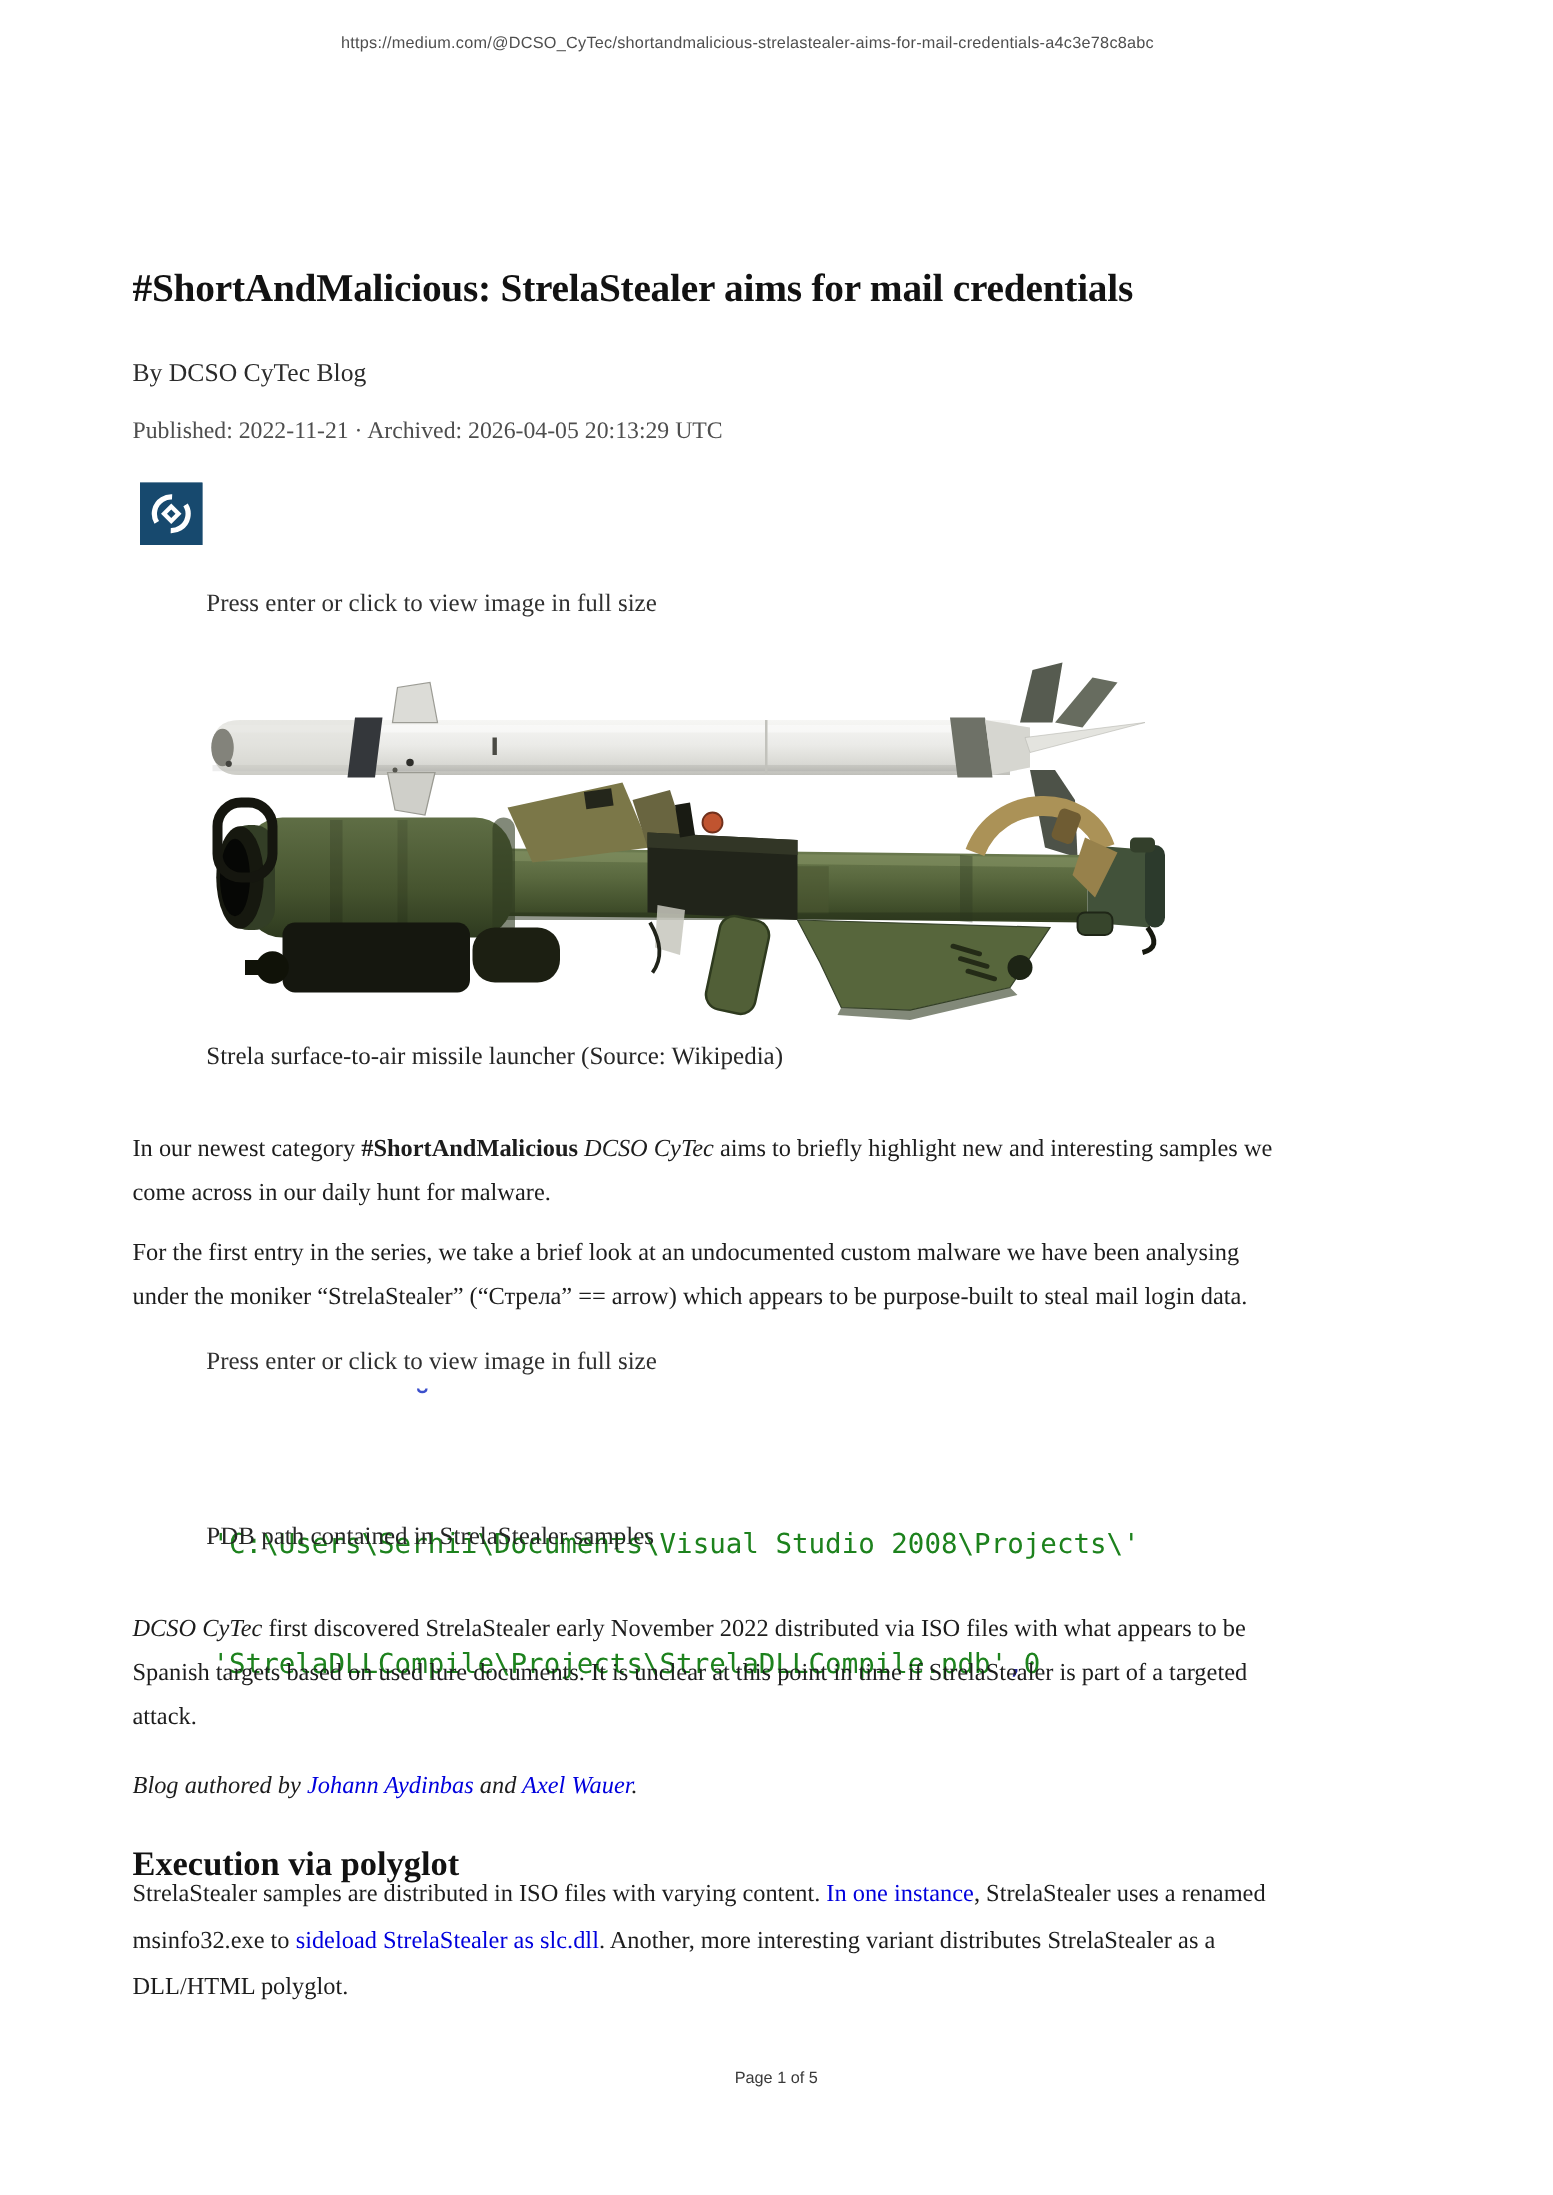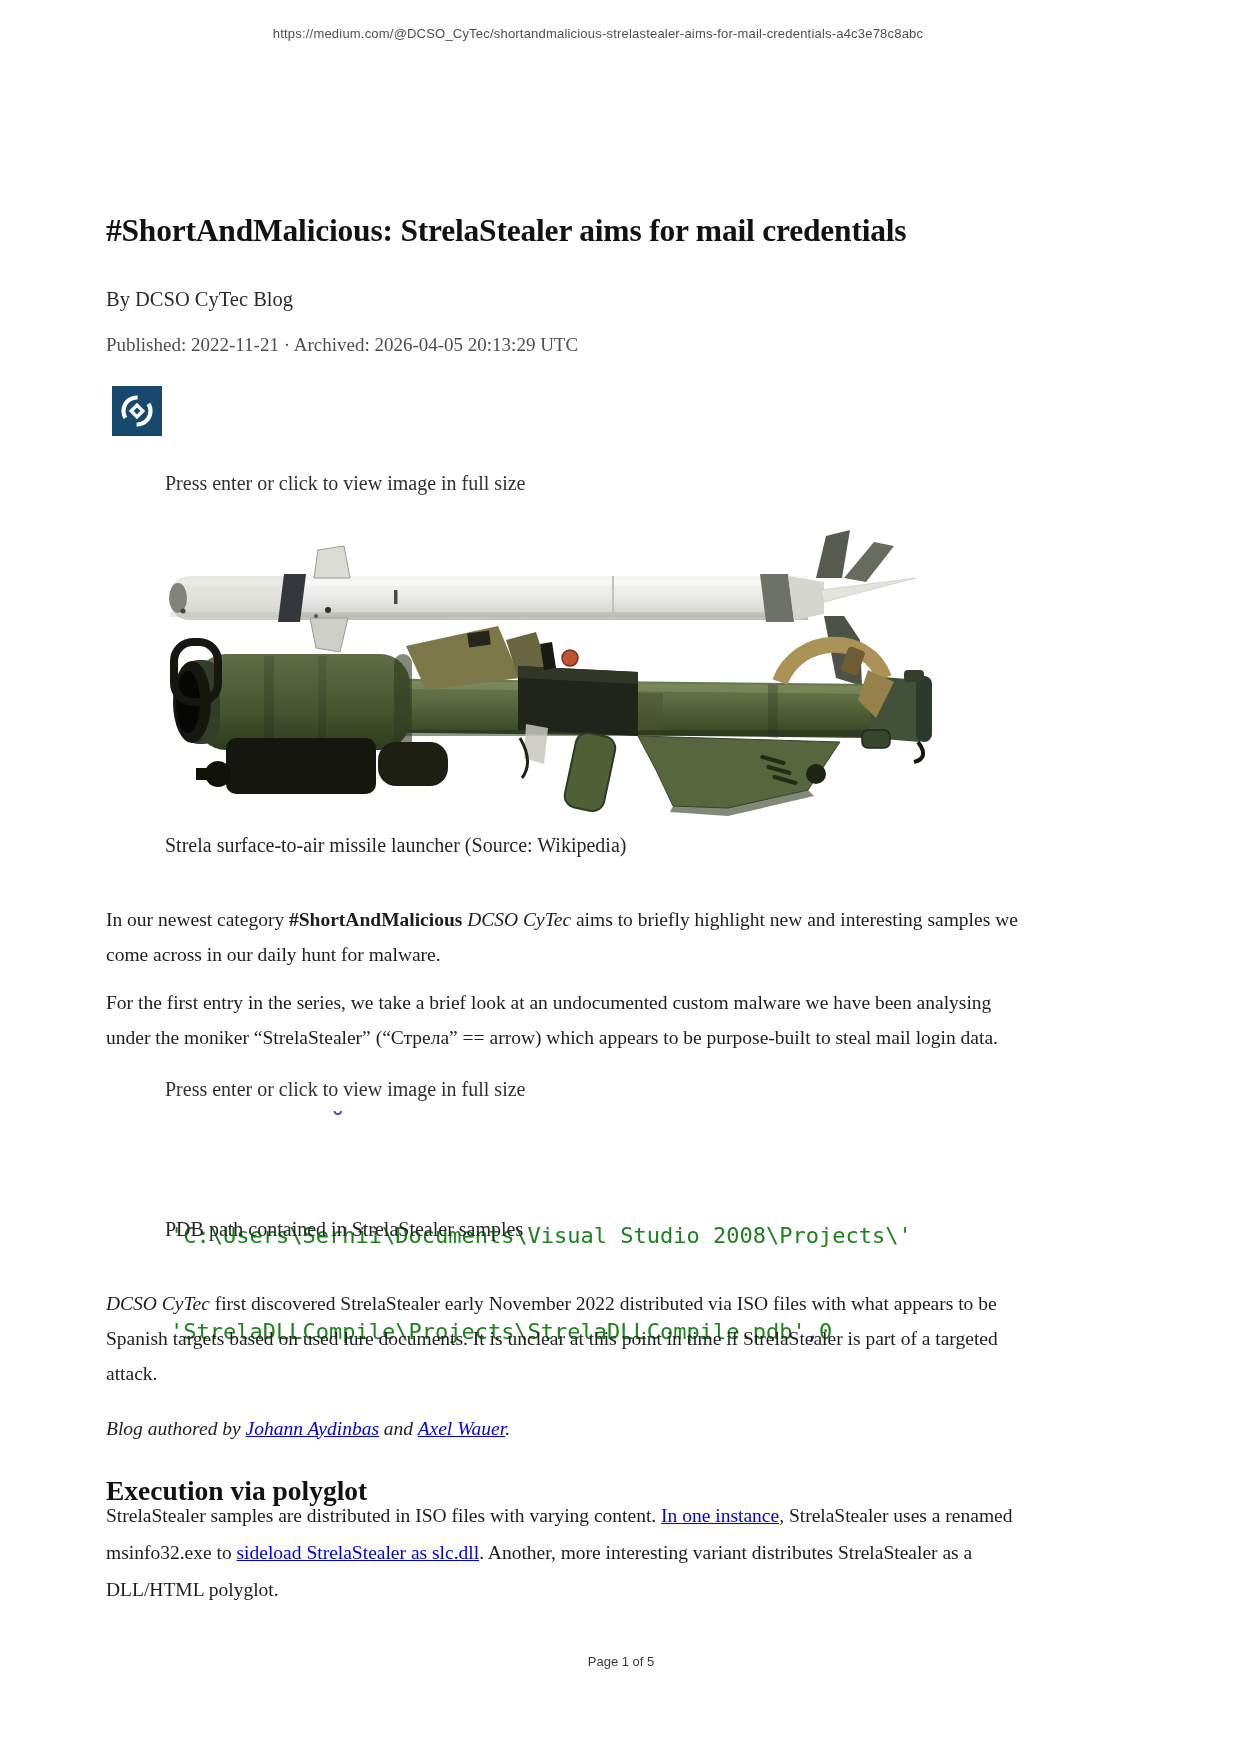--- a/index.html
+++ b/index.html
@@ -28,21 +28,21 @@
   .caption2{top:1218px;}
 
   .p{position:absolute;left:106px;width:915px;font-size:19.5px;line-height:35px;color:#1d1d1d;}
   .p1{top:882px;}
   .p2{top:973px;margin-top:12px;}
   .p3{top:1266px;line-height:35px;}
   .p4{top:1477px;line-height:37px;}
 
   .bld{font-weight:700;}
   .itl{font-style:italic;}
-  .link{color:#0000dd;text-decoration:underline;cursor:pointer;}
+  .link{color:#0000dd;cursor:pointer;}
 
   .codeblock{position:absolute;left:170px;top:1124px;
     font-family:"DejaVu Sans Mono", monospace;font-size:22px;line-height:32px;
     color:#1d821d;white-space:pre;}
   .code-comma{color:#24249b;}
   .breve{position:absolute;left:160px;top:-17px;font-size:26px;color:#3c50cc;font-weight:700;}
 
   .authored{position:absolute;left:106px;top:1398px;font-size:19.5px;font-style:italic;color:#1d1d1d;}
 
   .h2{position:absolute;left:106px;top:1452px;font-size:27.5px;font-weight:700;color:#121212;}

